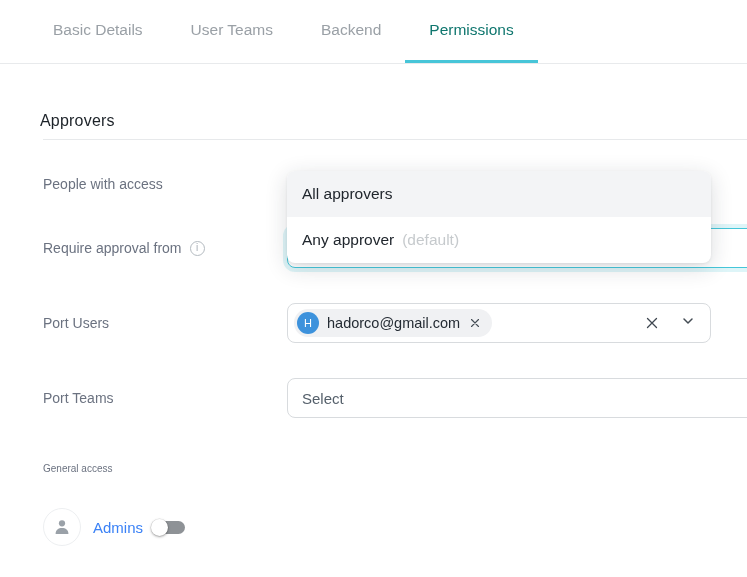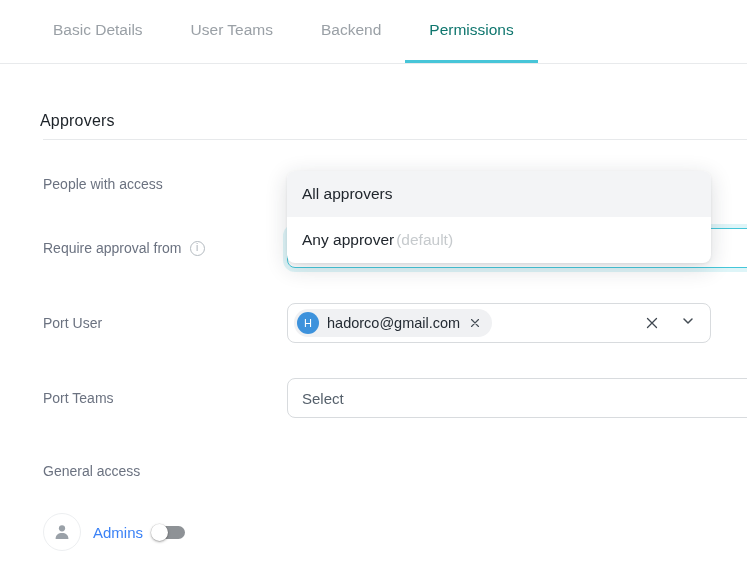--- a/index.html
+++ b/index.html
@@ -161,26 +161,26 @@
   .dropdown-option {
     display: flex;
     align-items: center;
     height: 46px;
     padding: 0 15px;
     font-size: 15.5px;
     color: #20262d;
     cursor: pointer;
   }
   .dropdown-option.highlighted { background: #f3f4f6; }
-  .option-suffix { color: #c6cacd; margin-left: 2px; }
+  .option-suffix { color: #c6cacd; margin-left: 8px; }
 
   
   .general-access-label {
     margin: 45px 0 0 43px;
-    font-size: 14px;
+    font-size: 10px;
     color: #6b7280;
   }
   .admins-row {
     display: flex;
     align-items: center;
     margin: 34px 0 0 43px;
     height: 38px;
   }
   .ga-avatar {
     width: 38px; height: 38px;
@@ -251,21 +251,21 @@
             <svg width="16" height="16" viewBox="0 0 16 16">
                 <path d="M4 6 L8 10 L12 6" fill="none" stroke="#444c54" stroke-width="1.5" stroke-linecap="round" stroke-linejoin="round"></path>
               </svg>
           </span>
         </div>
       </div>
     </div>
 
     <div class="form-row row-gap-md">
       <div class="row-label">
-        <span>Port User</span>
+        <span>Port Users</span>
       </div>
       <div class="field-col">
         <div class="multi-field">
           <span class="chip">
             <span class="chip-avatar">H</span>
             <span class="chip-label">hadorco@gmail.com</span>
             <span class="chip-remove">
               <svg width="14" height="14" viewBox="0 0 16 16">
                   <path d="M4 4 L12 12 M12 4 L4 12" stroke="#444c54" stroke-width="1.3" stroke-linecap="round"></path>
                 </svg>

